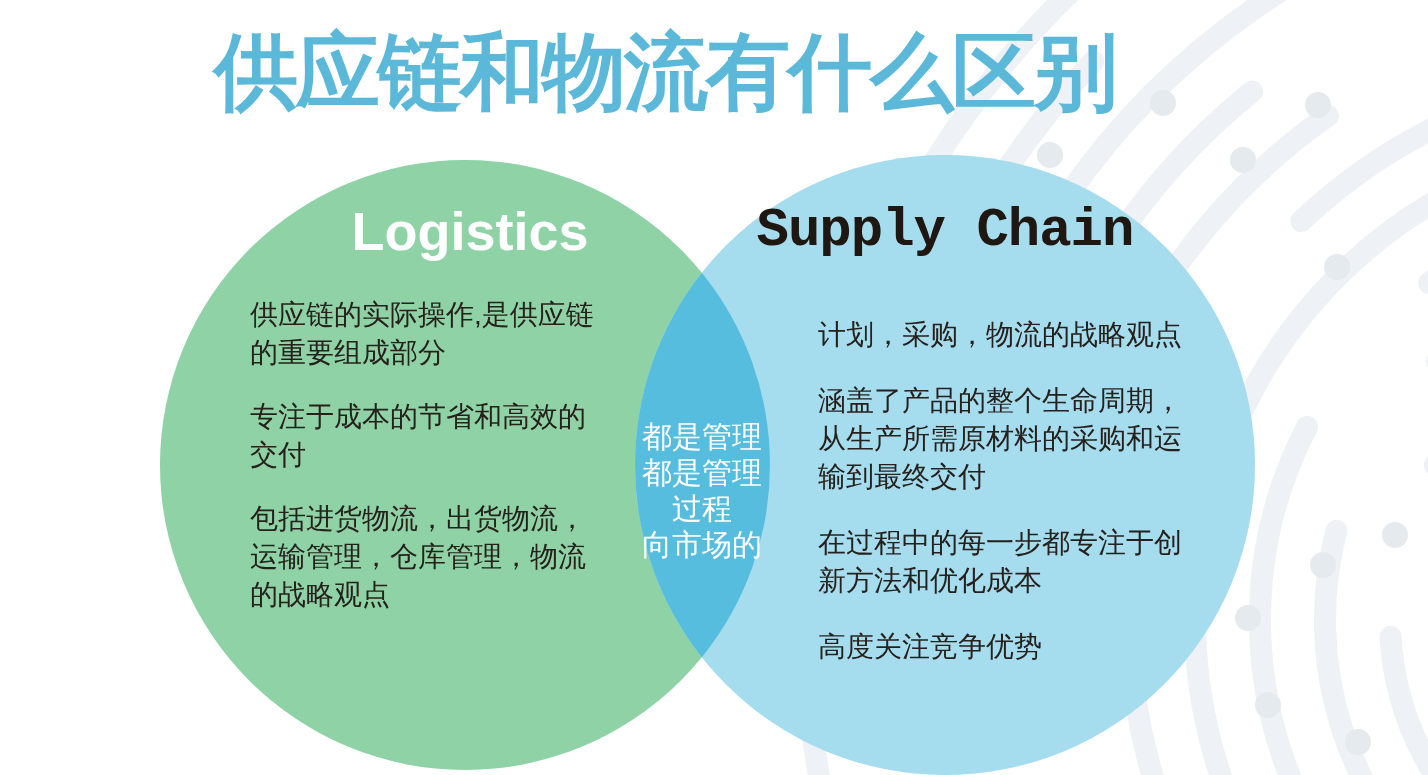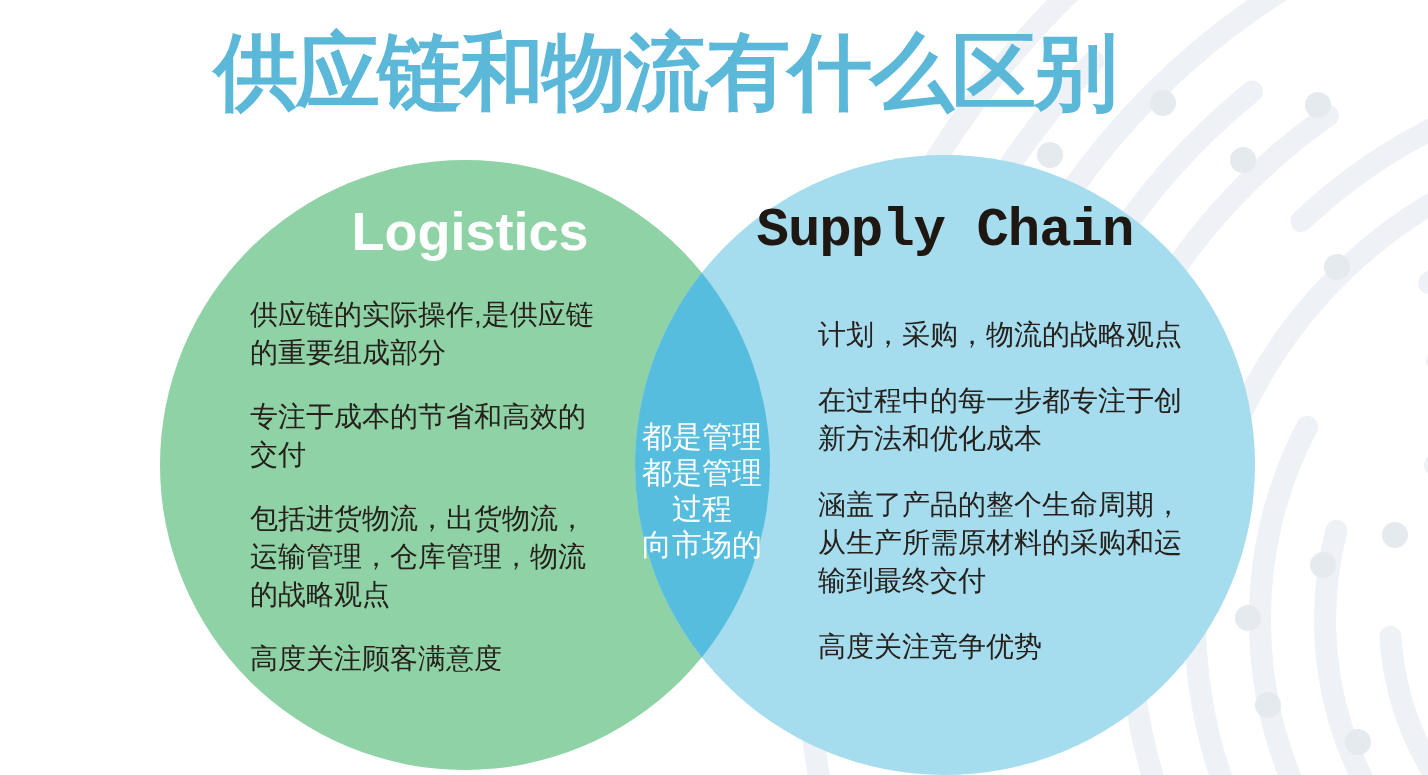--- a/index.html
+++ b/index.html
@@ -85,27 +85,26 @@
 
   <div class="title">供应链和物流有什么区别</div>
 
   <div class="heading logistics">Logistics</div>
   <div class="heading supply">Supply Chain</div>
 
   <div class="col left-col">
     <p>供应链的实际操作,是供应链的重要组成部分</p>
     <p>专注于成本的节省和高效的交付</p>
     <p>包括进货物流，出货物流，运输管理，仓库管理，物流的战略观点</p>
-    <p>高度关注顾客满意度</p>
   </div>
 
   <div class="col right-col">
     <p>计划，采购，物流的战略观点</p>
+    <p>涵盖了产品的整个生命周期，从生产所需原材料的采购和运输到最终交付</p>
     <p>在过程中的每一步都专注于创新方法和优化成本</p>
-    <p>涵盖了产品的整个生命周期，从生产所需原材料的采购和运输到最终交付</p>
     <p>高度关注竞争优势</p>
   </div>
 
   <div class="lens-text">
     <div>都是管理</div>
     <div>都是管理</div>
     <div>过程</div>
     <div>向市场的</div>
   </div>
 

